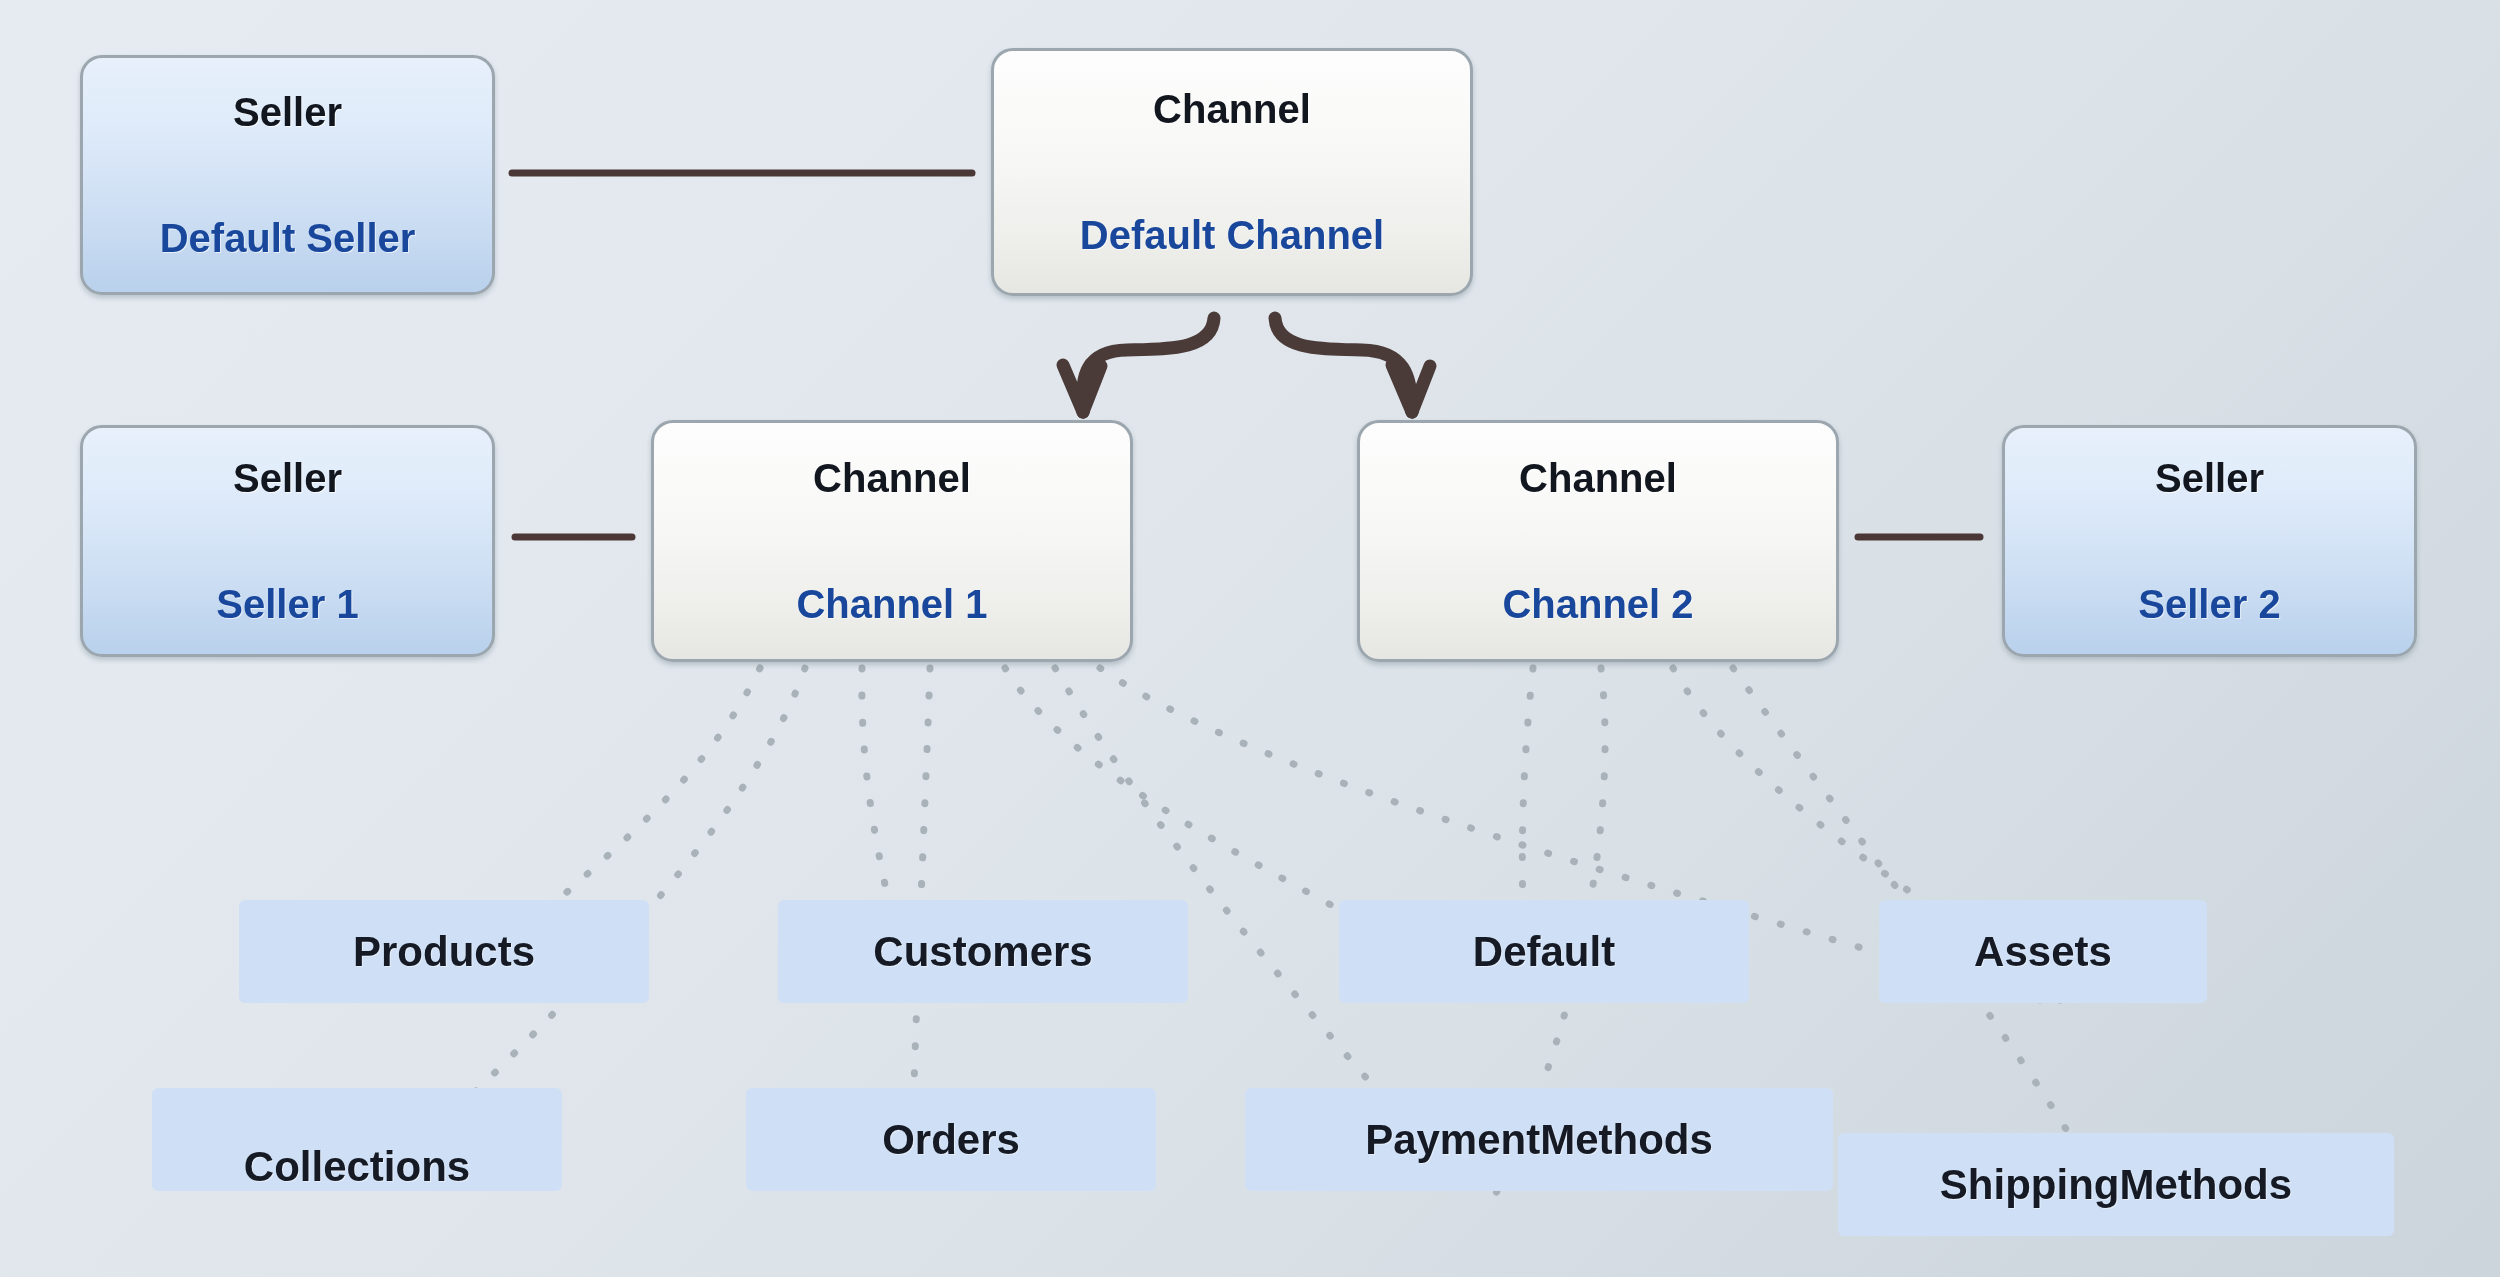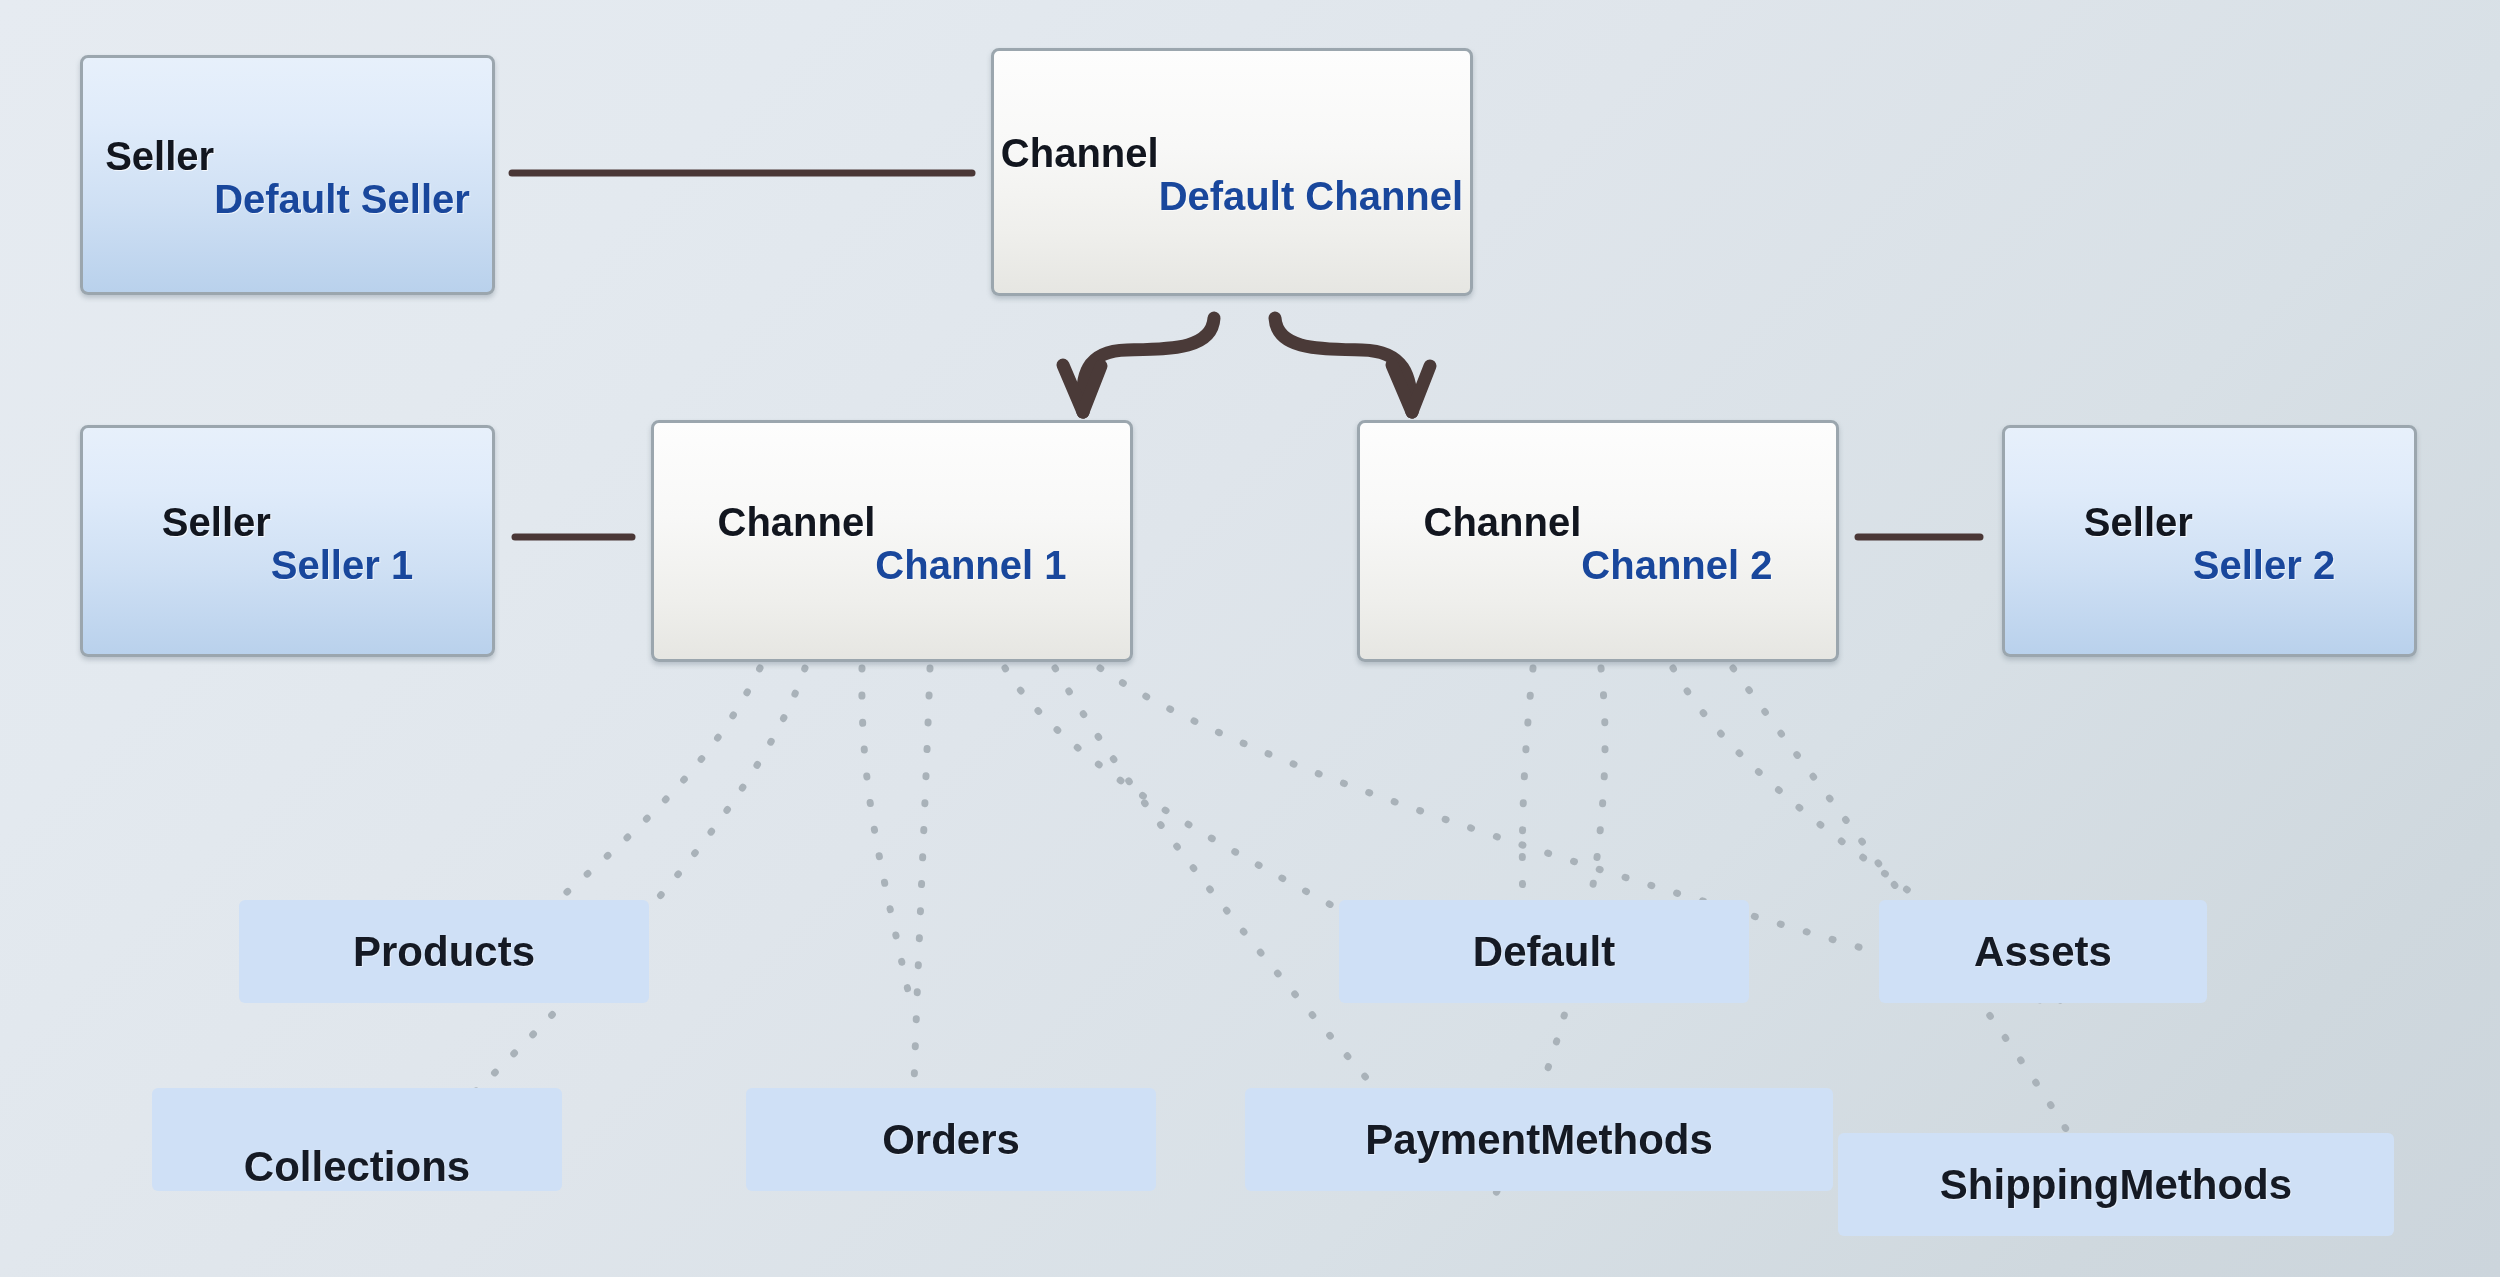--- a/index.html
+++ b/index.html
@@ -35,24 +35,24 @@
     height: 1277px;
     pointer-events: none;
     z-index: 5;
   }
 
   
   .node {
     position: absolute;
     box-sizing: border-box;
     border: 3px solid #9ba6ae;
-    border-radius: 8px;
+    border-radius: 22px;
     box-shadow: 0 3px 5px rgba(90,105,120,0.30);
     display: flex;
-    flex-direction: row;
+    flex-direction: column;
     align-items: center;
     justify-content: center;
     z-index: 3;
   }
   .node .type {
     font-size: 40px;
     font-weight: bold;
     color: #12161f;
     text-shadow: 1px 1px 0 rgba(255,255,255,0.75);
     line-height: 1;
@@ -164,20 +164,23 @@
   </div>
 
   <div class="node seller" style="left:2002px; top:425px; width:415px; height:232px;">
     <div class="type">Seller</div>
     <div class="name">Seller 2</div>
   </div>
 
   <div class="leaf" style="left:239px; top:900px; width:410px; height:103px;">
     <span>Products</span>
   </div>
+  <div class="leaf" style="left:778px; top:900px; width:410px; height:103px;">
+    <span>Customers</span>
+  </div>
   <div class="leaf" style="left:1339px; top:900px; width:410px; height:103px;">
     <span>Default</span>
   </div>
   <div class="leaf" style="left:1879px; top:900px; width:328px; height:103px;">
     <span>Assets</span>
   </div>
 
   <div class="leaf" style="left:152px; top:1088px; width:410px; height:103px;align-items:flex-end;">
     <span>Collections</span>
   </div>

